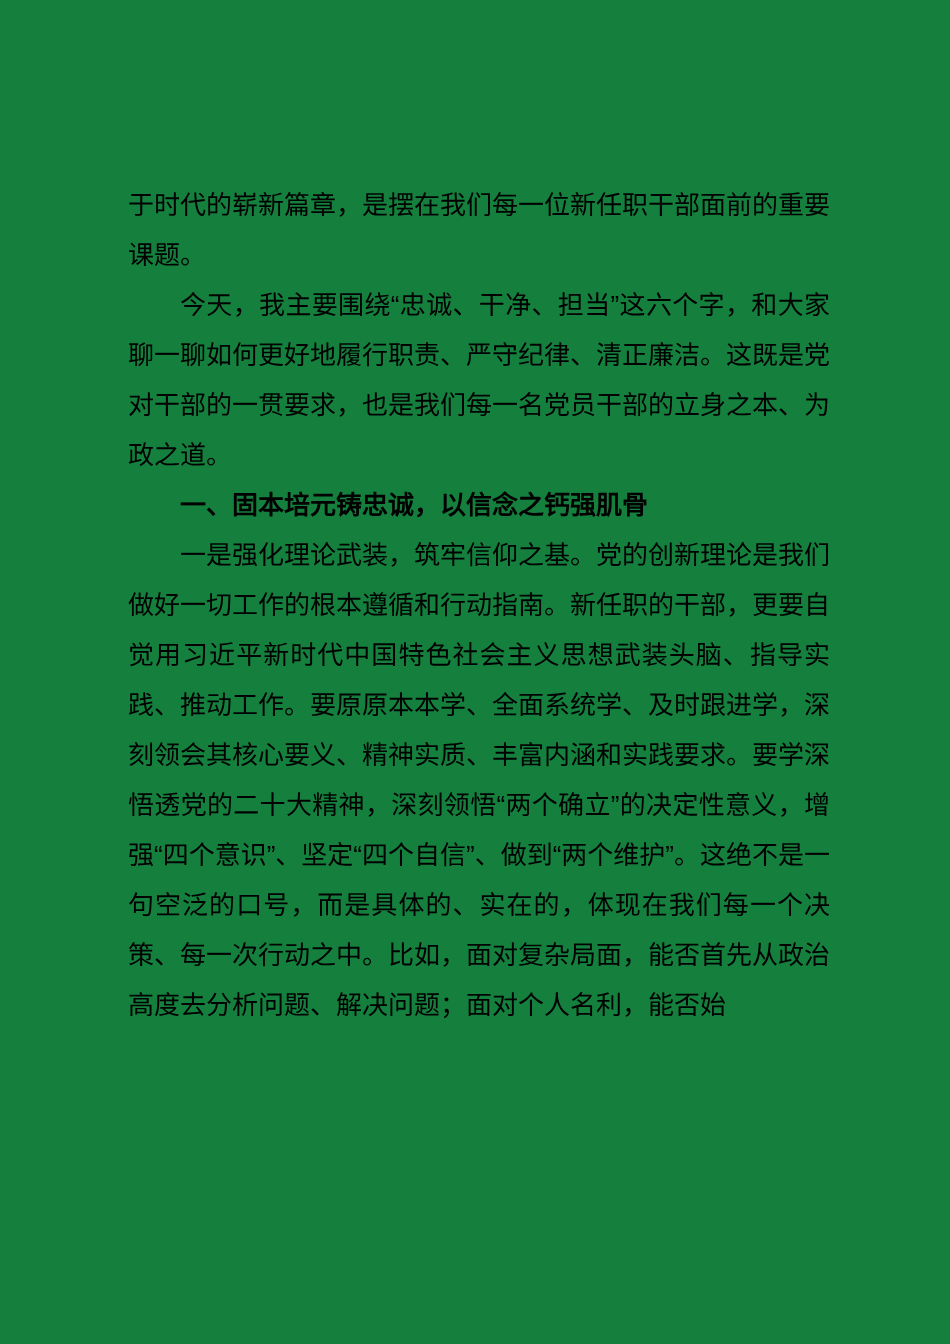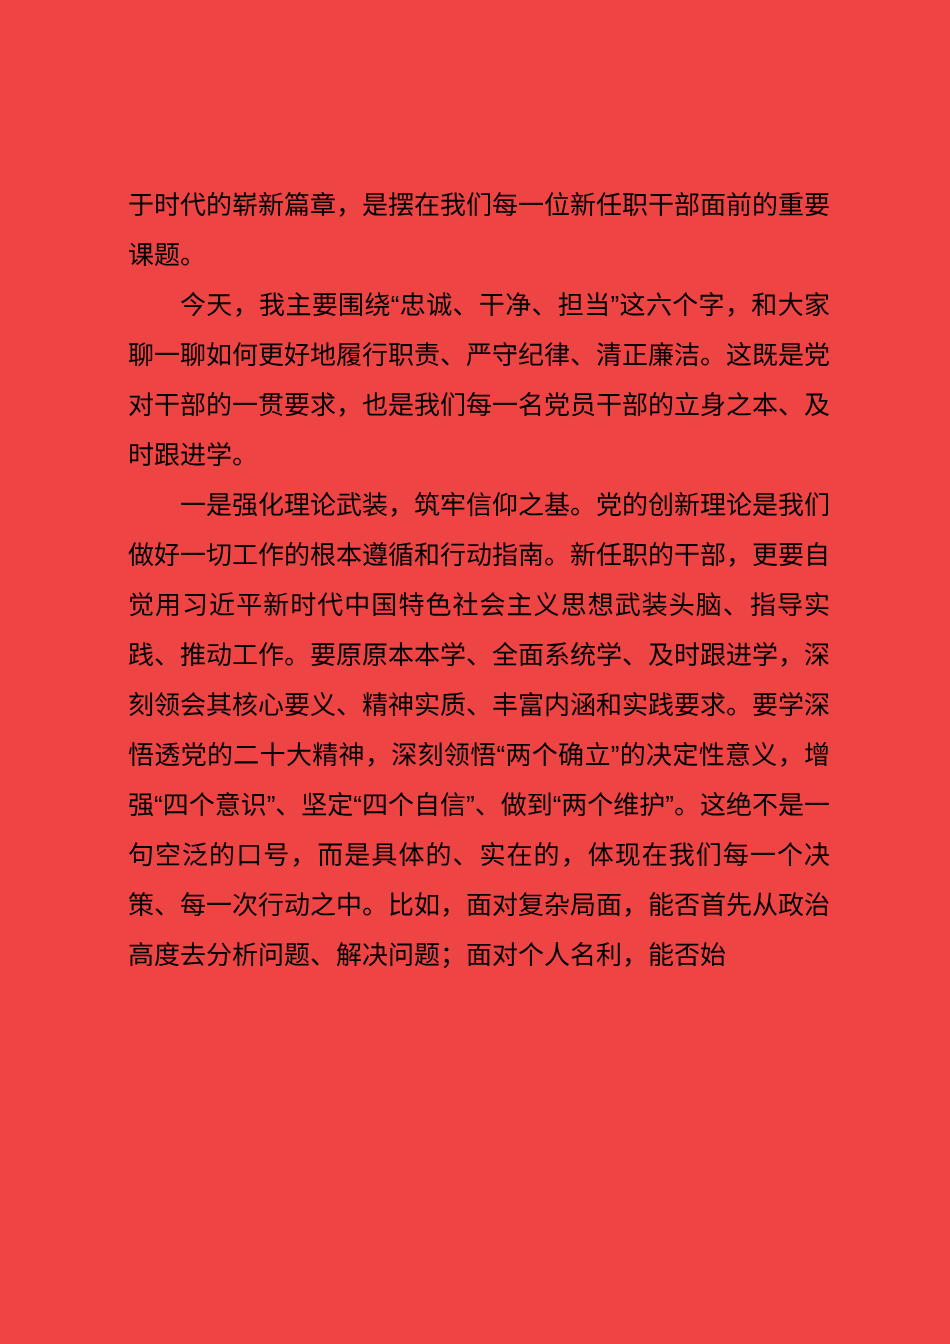--- a/index.html
+++ b/index.html
@@ -10,21 +10,21 @@
   body {
     width: 950px;
     height: 1344px;
     overflow: hidden;
   }
   .page {
     box-sizing: border-box;
     width: 950px;
     height: 1344px;
     padding: 180px 120px 0 128px;
-    background: #ef4444;
+    background: #15803d;
     color: #000000;
     font-family: "Liberation Sans", sans-serif;
   }
   .para {
     margin: 0;
     padding: 0;
     font-size: 26px;
     line-height: 50px;
     text-align: justify;
     text-justify: inter-ideograph;
@@ -38,15 +38,16 @@
   }
   .para.heading {
     font-weight: bold;
   }
 </style>
 </head>
 <body>
 
 <div class="page">
   <p class="para no-indent">于时代的崭新篇章，是摆在我们每一位新任职干部面前的重要课题。</p>
-  <p class="para">今天，我主要围绕“忠诚、干净、担当”这六个字，和大家聊一聊如何更好地履行职责、严守纪律、清正廉洁。这既是党对干部的一贯要求，也是我们每一名党员干部的立身之本、及时跟进学。</p>
+  <p class="para">今天，我主要围绕“忠诚、干净、担当”这六个字，和大家聊一聊如何更好地履行职责、严守纪律、清正廉洁。这既是党对干部的一贯要求，也是我们每一名党员干部的立身之本、为政之道。</p>
+  <p class="para heading">一、固本培元铸忠诚，以信念之钙强肌骨</p>
   <p class="para">一是强化理论武装，筑牢信仰之基。党的创新理论是我们做好一切工作的根本遵循和行动指南。新任职的干部，更要自觉用习近平新时代中国特色社会主义思想武装头脑、指导实践、推动工作。要原原本本学、全面系统学、及时跟进学，深刻领会其核心要义、精神实质、丰富内涵和实践要求。要学深悟透党的二十大精神，深刻领悟“两个确立”的决定性意义，增强“四个意识”、坚定“四个自信”、做到“两个维护”。这绝不是一句空泛的口号，而是具体的、实在的，体现在我们每一个决策、每一次行动之中。比如，面对复杂局面，能否首先从政治高度去分析问题、解决问题；面对个人名利，能否始</p>
 </div>
 
 </body></html>

